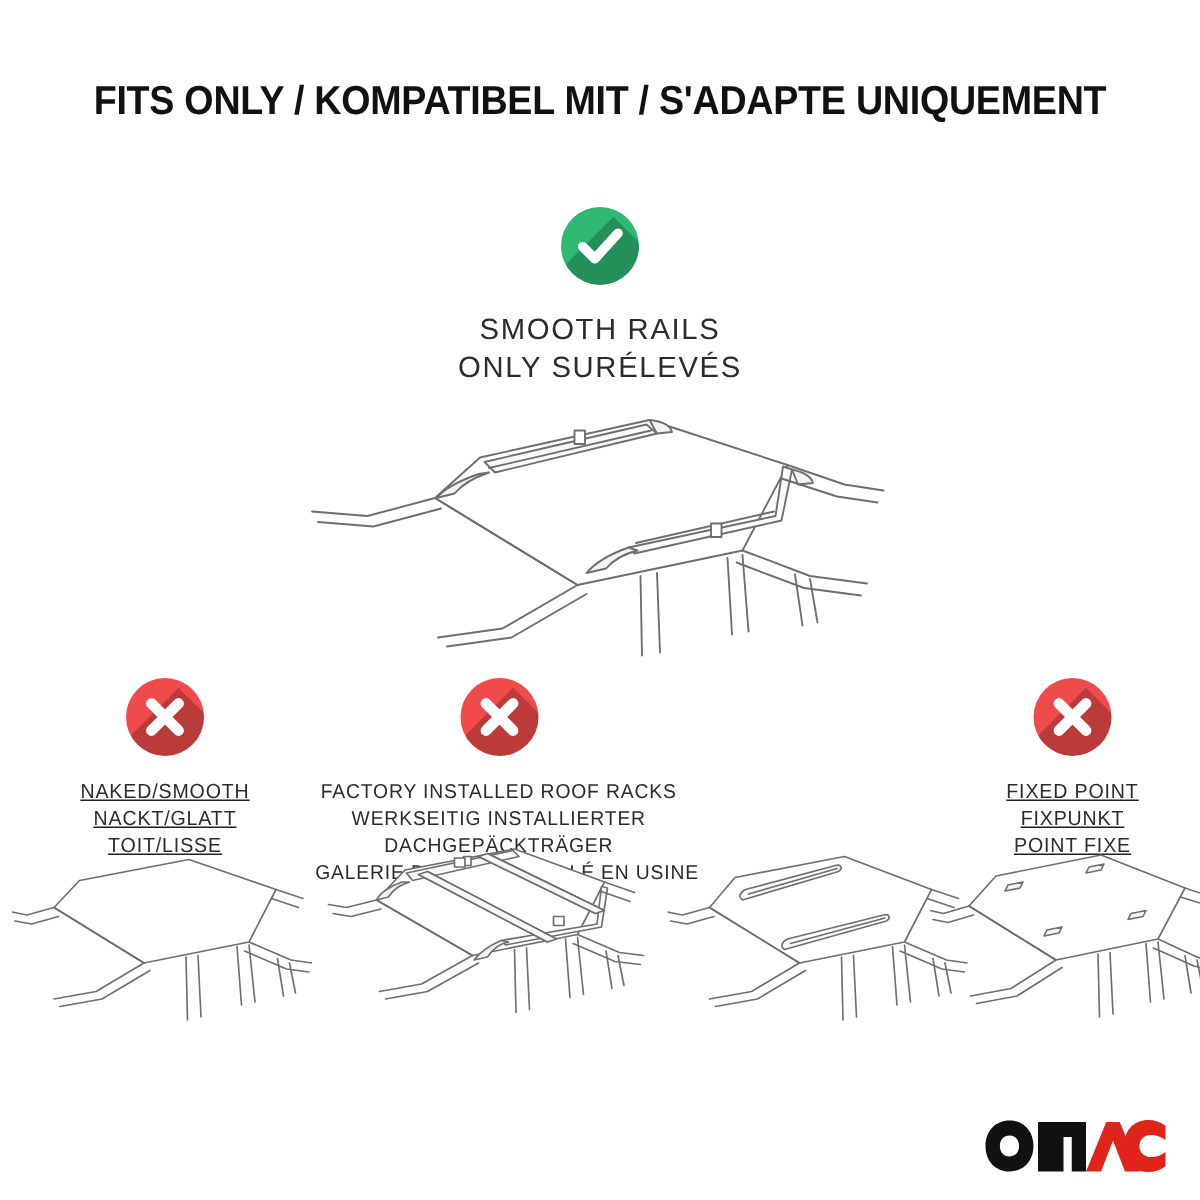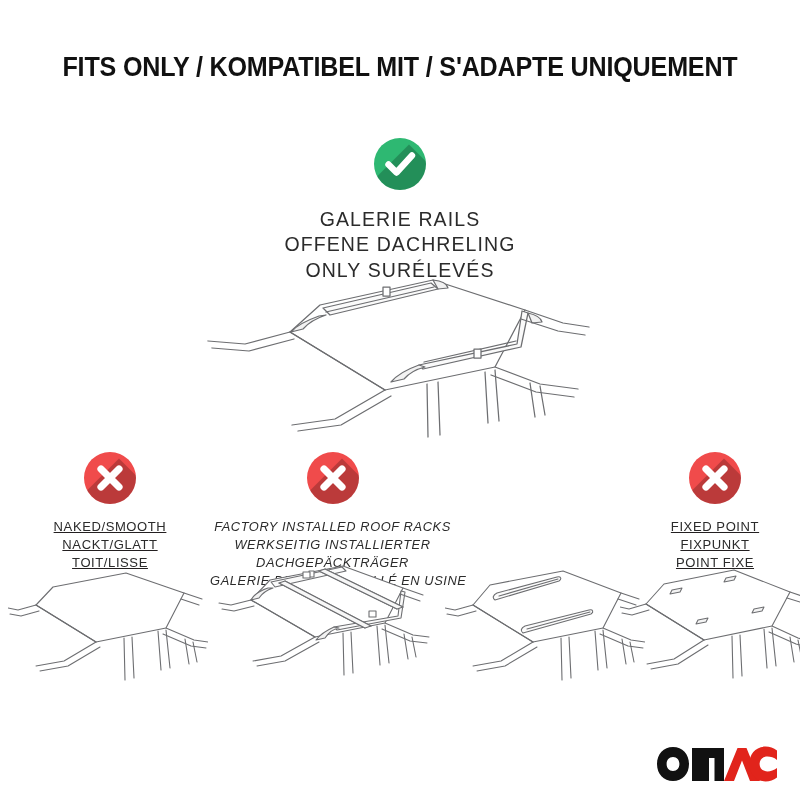--- a/index.html
+++ b/index.html
@@ -70,21 +70,21 @@
     margin-top:10px;
     font-size:13.6px;
     letter-spacing:0.6px;
     line-height:1.34;
     color:#2b2b2b;
     transform:scaleX(0.96);
   }
   .col .labels div{white-space:nowrap;}
 
   .col-0{left:5px;width:210px;text-decoration:underline;}
-  .col-1{left:205px;width:255px;font-style:italic;}
+  .col-1{left:205px;width:255px;}
   .col-2{left:450px;width:190px;}
   .col-3{left:630px;width:170px;text-decoration:underline;}
 
   .col-1 .labels{font-size:13.4px;}
 
   .thumb{position:absolute;}
   .thumb-0{left:8px;  top:560px; width:200px; height:135px;}
   .thumb-1{left:215px;top:550px; width:230px; height:145px;}
   .thumb-2{left:445px;top:555px; width:200px; height:140px;}
   .thumb-3{left:620px;top:552px; width:185px; height:145px;}
@@ -106,22 +106,21 @@
   <div class="center-block">
 
     <div class="badge ok">
       <div class="shade"></div>
       <svg viewBox="0 0 52 52" aria-hidden="true">
         <path d="M14.5 26.5 L22.5 34.5 L38 17.5" fill="none" stroke="#ffffff" stroke-width="6.4" stroke-linecap="round" stroke-linejoin="round"></path>
       </svg>
     </div>
 
     <div class="center-labels">
-      <div>GALERIE RAILS</div>
-      <div>OFFENE DACHRELING</div>
+      <div>SMOOTH RAILS</div>
       <div>ONLY SURÉLEVÉS</div>
     </div>
   </div>
 
   <div class="hero">
     <svg viewBox="0 0 420 175" aria-hidden="true">
       <g fill="none" stroke="#6d6e71" stroke-width="1.25" stroke-linejoin="round" stroke-linecap="round">
 
         <path d="M95 60 L125 33 L238 8 L330 38 L300 95 L190 118 Z" fill="#ffffff"></path>
 

